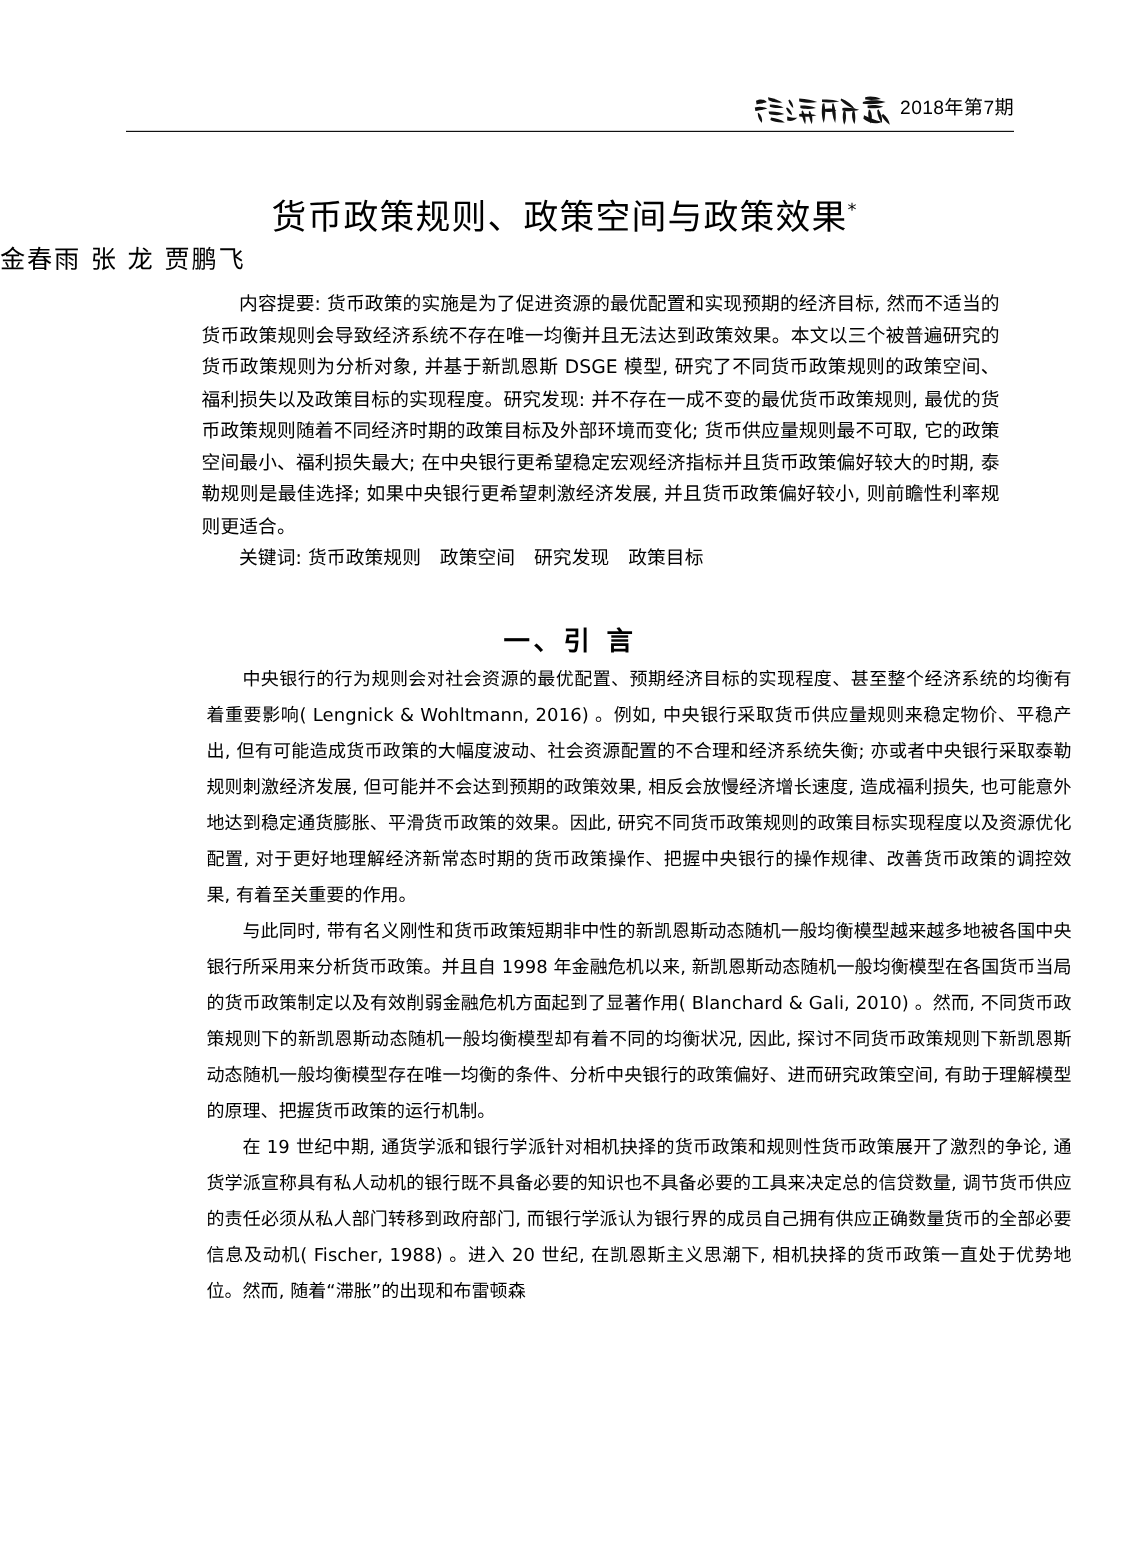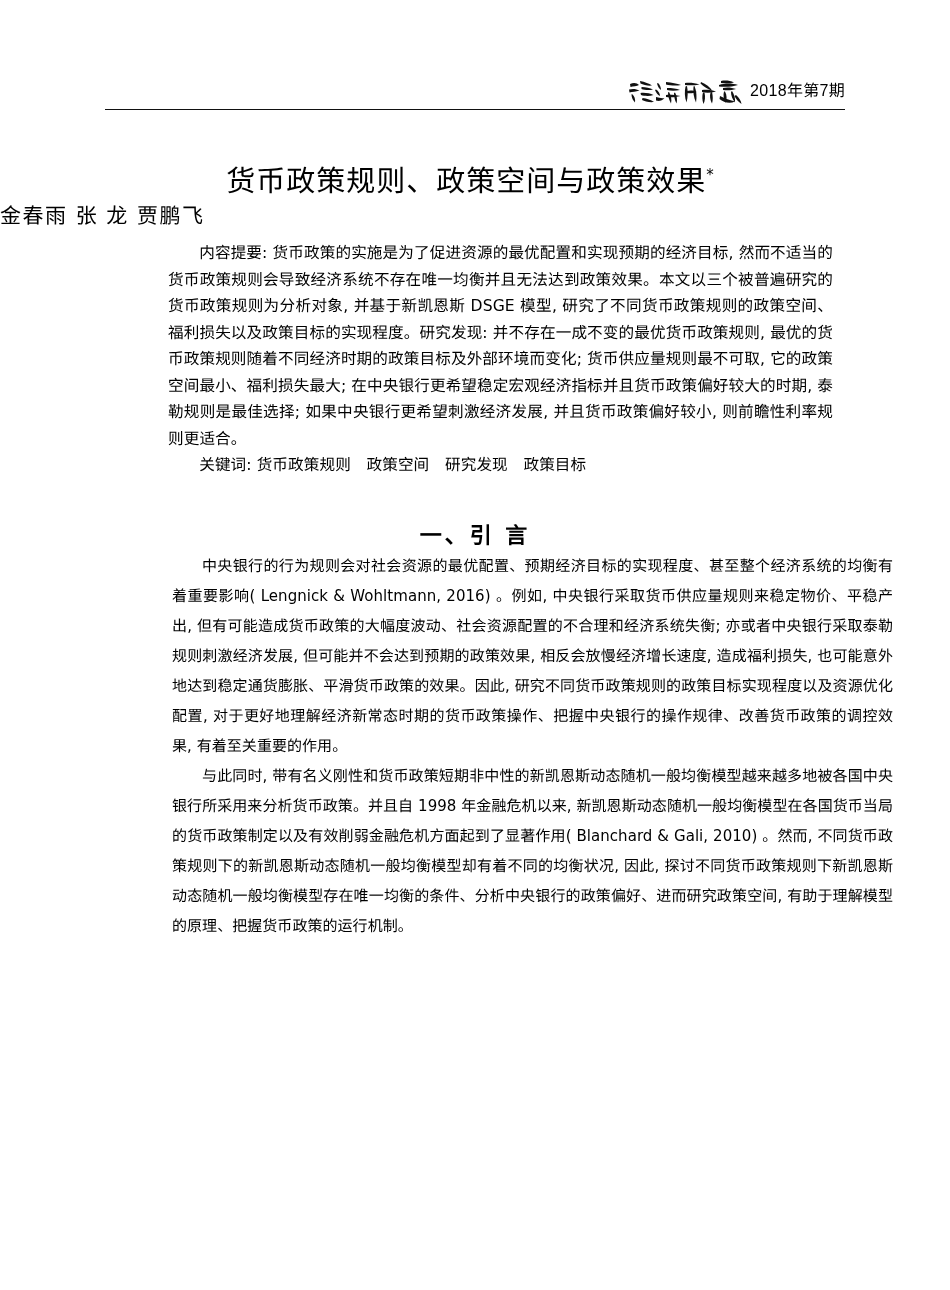--- a/index.html
+++ b/index.html
@@ -197,15 +197,16 @@
   <div class="abstract-block">
     <div class="abstract-body">内容提要: 货币政策的实施是为了促进资源的最优配置和实现预期的经济目标, 然而不适当的货币政策规则会导致经济系统不存在唯一均衡并且无法达到政策效果。本文以三个被普遍研究的货币政策规则为分析对象, 并基于新凯恩斯 DSGE 模型, 研究了不同货币政策规则的政策空间、福利损失以及政策目标的实现程度。研究发现: 并不存在一成不变的最优货币政策规则, 最优的货币政策规则随着不同经济时期的政策目标及外部环境而变化; 货币供应量规则最不可取, 它的政策空间最小、福利损失最大; 在中央银行更希望稳定宏观经济指标并且货币政策偏好较大的时期, 泰勒规则是最佳选择; 如果中央银行更希望刺激经济发展, 并且货币政策偏好较小, 则前瞻性利率规则更适合。</div>
     <div class="keywords">关键词: 货币政策规则　政策空间　研究发现　政策目标</div>
   </div>
 
   <h2 class="section-heading">一、引 言</h2>
 
   <div class="body-text">
     <p>中央银行的行为规则会对社会资源的最优配置、预期经济目标的实现程度、甚至整个经济系统的均衡有着重要影响( Lengnick &amp; Wohltmann, 2016) 。例如, 中央银行采取货币供应量规则来稳定物价、平稳产出, 但有可能造成货币政策的大幅度波动、社会资源配置的不合理和经济系统失衡; 亦或者中央银行采取泰勒规则刺激经济发展, 但可能并不会达到预期的政策效果, 相反会放慢经济增长速度, 造成福利损失, 也可能意外地达到稳定通货膨胀、平滑货币政策的效果。因此, 研究不同货币政策规则的政策目标实现程度以及资源优化配置, 对于更好地理解经济新常态时期的货币政策操作、把握中央银行的操作规律、改善货币政策的调控效果, 有着至关重要的作用。</p>
     <p>与此同时, 带有名义刚性和货币政策短期非中性的新凯恩斯动态随机一般均衡模型越来越多地被各国中央银行所采用来分析货币政策。并且自 1998 年金融危机以来, 新凯恩斯动态随机一般均衡模型在各国货币当局的货币政策制定以及有效削弱金融危机方面起到了显著作用( Blanchard &amp; Gali, 2010) 。然而, 不同货币政策规则下的新凯恩斯动态随机一般均衡模型却有着不同的均衡状况, 因此, 探讨不同货币政策规则下新凯恩斯动态随机一般均衡模型存在唯一均衡的条件、分析中央银行的政策偏好、进而研究政策空间, 有助于理解模型的原理、把握货币政策的运行机制。</p>
+    <p>在 19 世纪中期, 通货学派和银行学派针对相机抉择的货币政策和规则性货币政策展开了激烈的争论, 通货学派宣称具有私人动机的银行既不具备必要的知识也不具备必要的工具来决定总的信贷数量, 调节货币供应的责任必须从私人部门转移到政府部门, 而银行学派认为银行界的成员自己拥有供应正确数量货币的全部必要信息及动机( Fischer, 1988) 。进入 20 世纪, 在凯恩斯主义思潮下, 相机抉择的货币政策一直处于优势地位。然而, 随着“滞胀”的出现和布雷顿森</p>
   </div>
 
 </div>
 
 </body></html>

